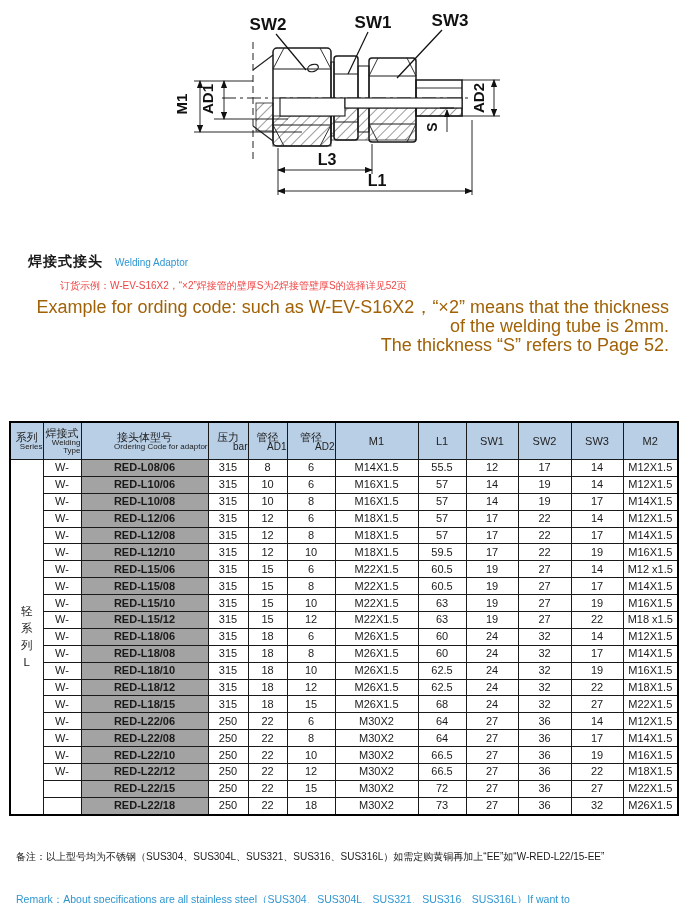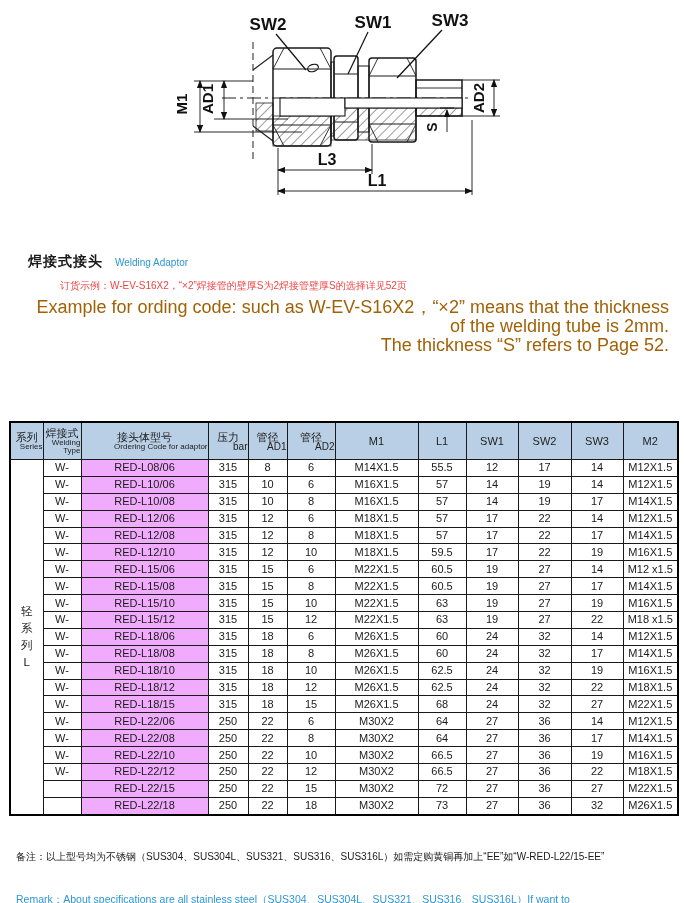--- a/index.html
+++ b/index.html
@@ -22,21 +22,21 @@
   table{border-collapse:collapse;table-layout:fixed;width:668px;border:2px solid #000;}
   th,td{border:1px solid #1a1a1a;padding:0;text-align:center;vertical-align:middle;overflow:hidden;}
   thead th{
     background:#b9cfe6;height:36px;font-weight:normal;
     font-size:10.5px;line-height:11px;color:#222;
   }
   thead th .cn{display:block;font-size:11px;line-height:12px;}
   thead th .en{display:block;font-size:8px;line-height:8.5px;text-align:right;}
   thead th .single{display:block;font-size:11px;line-height:12px;}
   tbody td{height:15.9px;font-size:11px;line-height:15px;background:#fff;}
-  tbody td.code-col{background:#f0abfc;}
+  tbody td.code-col{background:#a3a3a3;font-weight:bold;}
   td.series-cell{
     background:#fff;font-size:11.5px;line-height:15px;vertical-align:middle;
   }
   td.series-cell div{line-height:17px;}
   
   .remarks{position:absolute;top:849px;left:16px;width:672px;}
   .remark-cn{font-size:10px;line-height:15px;color:#1a1a1a;letter-spacing:0;}
   .remark-en{font-size:10.5px;line-height:14.5px;color:#2e96d2;margin-top:28px;}
 </style>
 </head>

